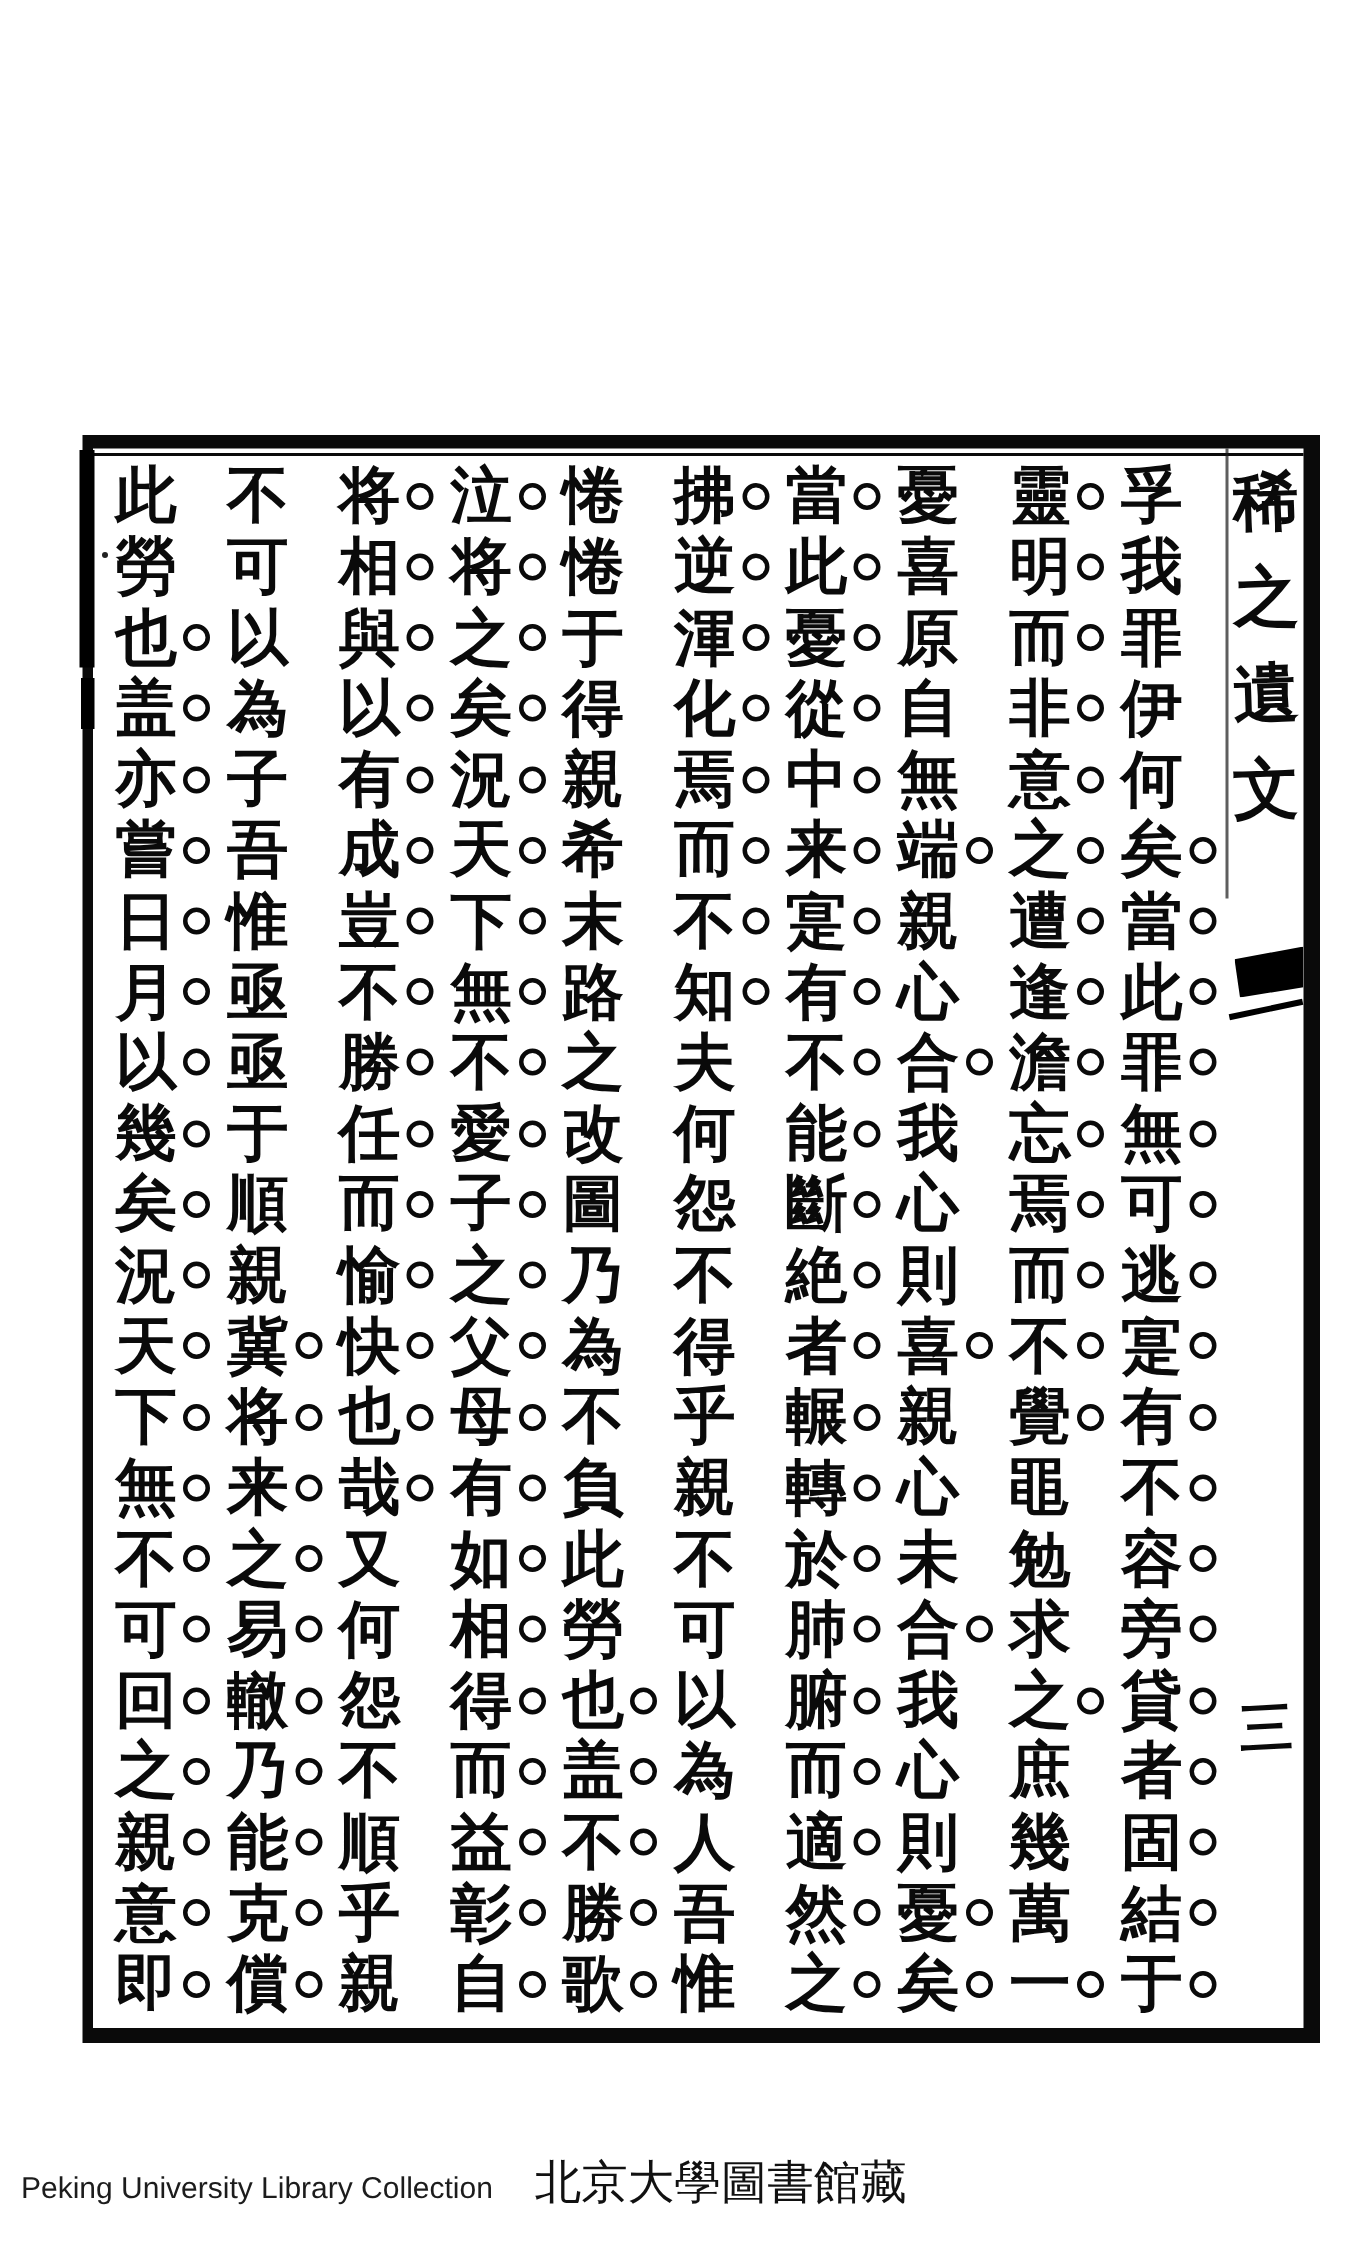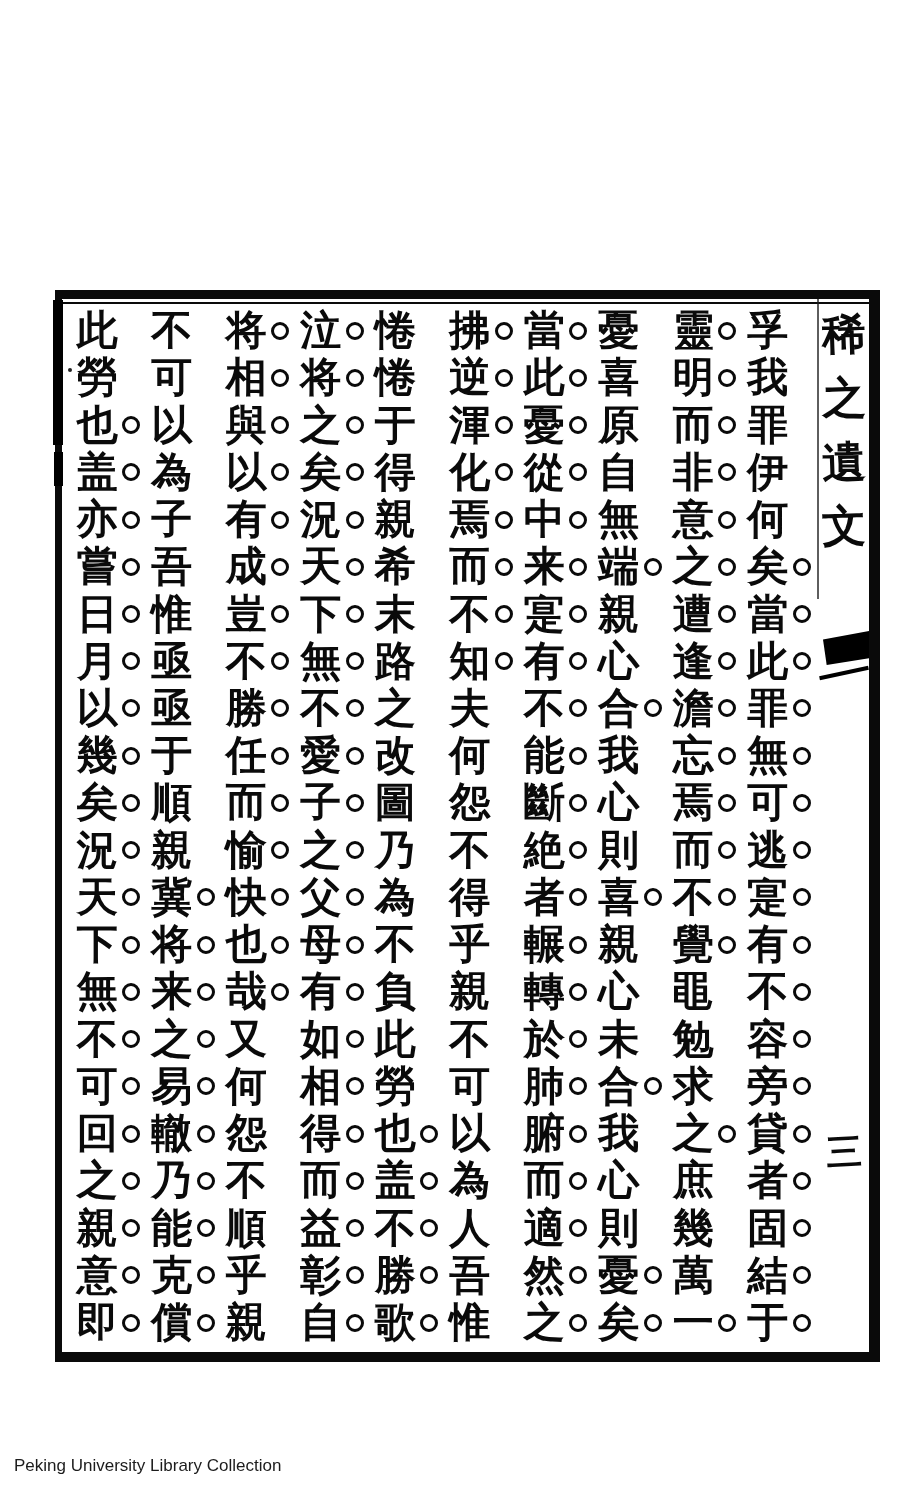--- a/index.html
+++ b/index.html
@@ -36,21 +36,21 @@
   .marks{width:20px;display:flex;flex-direction:column;}
   .mcell{flex:1 1 0;display:flex;align-items:center;justify-content:flex-start;}
   .dot{width:12px;height:12px;border:3px solid #0a0a0a;border-radius:50%;display:block;}
 
   
   .edge-bar{position:absolute;background:#000;}
   .speck{position:absolute;background:#222;border-radius:50%;}
 
   
   .footer{position:absolute;left:14px;bottom:18px;display:flex;align-items:baseline;gap:28px;}
-  .footer-en{font-family:"Liberation Sans","DejaVu Sans",sans-serif;font-size:17px;color:#1c1c1c;}
+  .footer-en{font-family:"Liberation Sans","DejaVu Sans",sans-serif;font-size:20px;color:#1c1c1c;}
   .footer-zh{font-family:"Liberation Serif","DejaVu Serif",serif;font-size:31px;color:#111;}
 </style>
 </head>
 <body>
 
 <div class="frame">
   <div class="innerline"></div>
 
   <div class="text-area">
       <div class="tcol">
@@ -851,13 +851,14 @@
   </div>
 </div>
 
 <div class="edge-bar" style="left:53px;top:300px;width:10px;height:145px;"></div>
 <div class="edge-bar" style="left:54px;top:452px;width:9px;height:34px;"></div>
 <div class="speck" style="left:68px;top:368px;width:4px;height:4px;"></div>
 <div class="speck" style="left:536px;top:560px;width:4px;height:3px;"></div>
 
 <div class="footer">
   <span class="footer-en">Peking University Library Collection</span>
+  <span class="footer-zh">北京大學圖書館藏</span>
 </div>
 
 </body></html>

